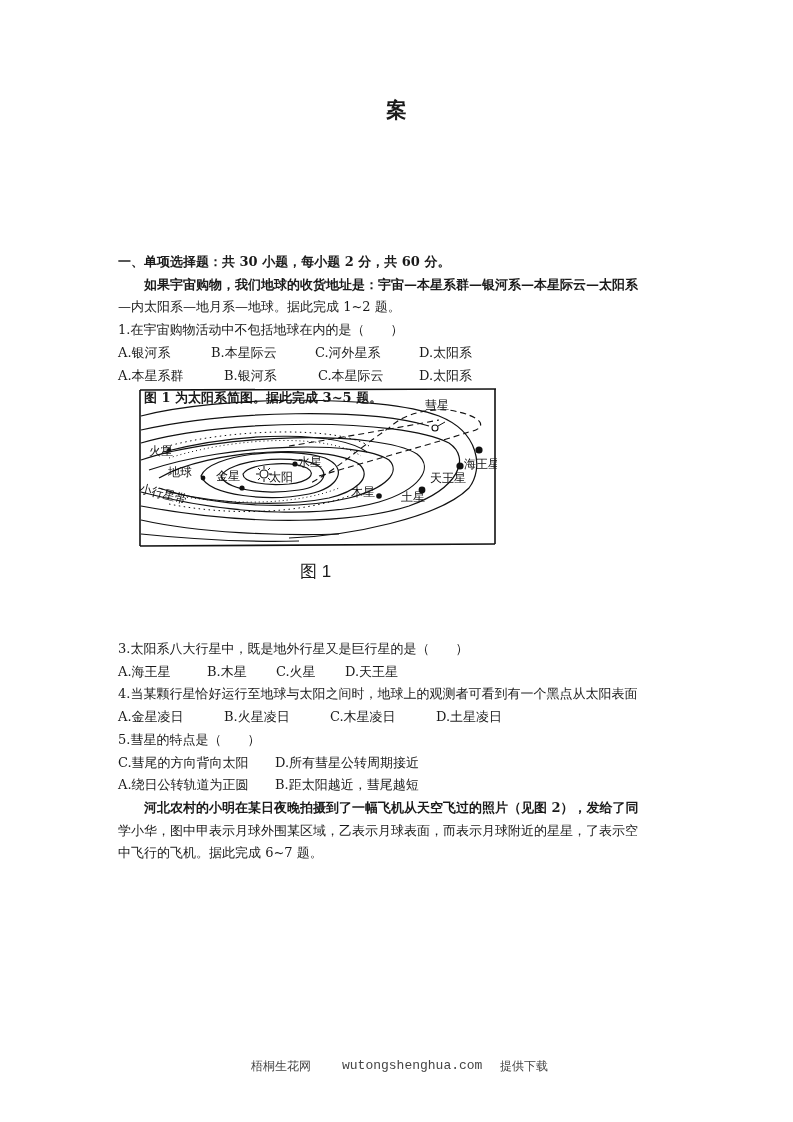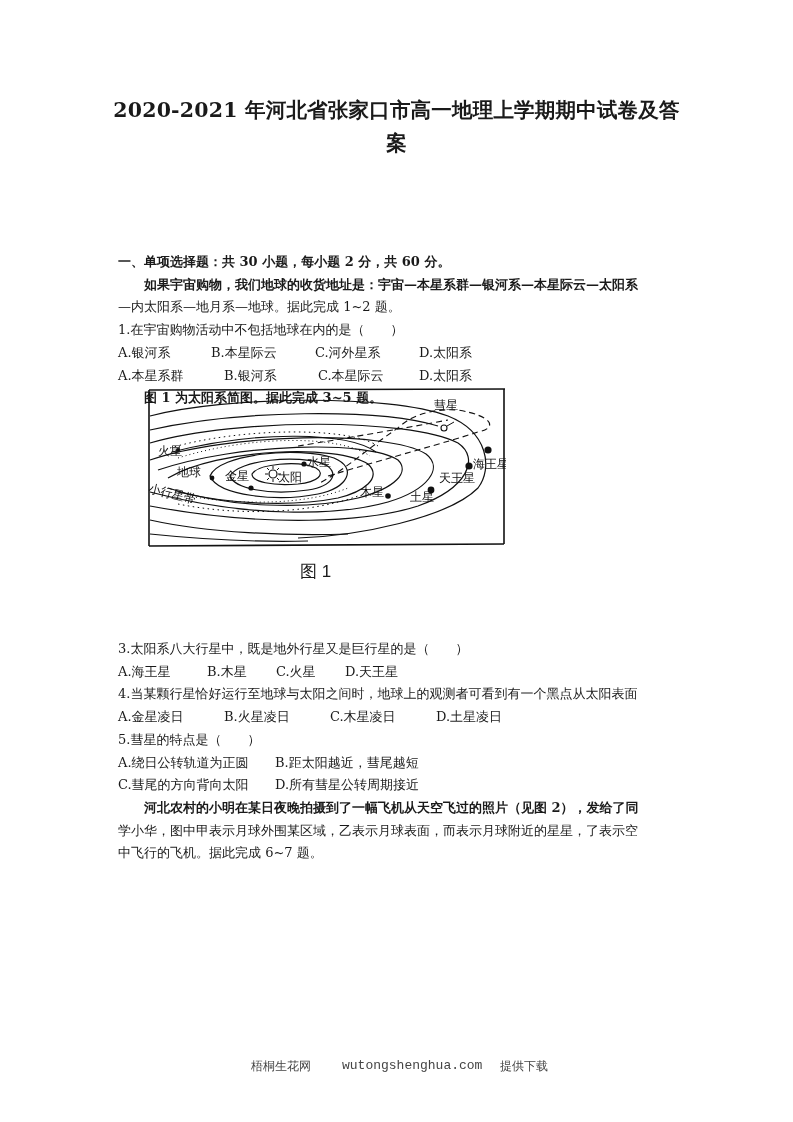--- a/index.html
+++ b/index.html
@@ -6,31 +6,30 @@
     body { width: 793px; height: 1122px; position: relative; overflow: hidden;
       font-family: "DejaVu Serif", "Liberation Serif", serif; color: #1a1a1a; }
     .title { position: absolute; left: 100px; width: 593px; top: 94px; text-align: center;
       font-family: "DejaVu Serif", serif; font-weight: bold; font-size: 20.5px; line-height: 33px; letter-spacing: 0.2px; }
     .content { position: absolute; left: 118px; top: 203px; width: 560px; font-size: 13px; line-height: 22.7px; margin-top: 48px; }
     .section-heading { font-weight: bold; font-size: 13px; }
     .p { margin: 0; white-space: nowrap; }
     .indent { padding-left: 26px; font-weight: bold; }
     .opts { display: flex; white-space: nowrap; }
     .opts span { display: inline-block; }
-    .figure { position: absolute; left: 148px; top: 388px; width: 358px; height: 160px; }
+    .figure { position: absolute; left: 139px; top: 388px; width: 358px; height: 160px; }
     .fig-caption { position: absolute; left: 300px; top: 560px; font-size: 17px; font-family: Liberation Sans, sans-serif; }
     .footer { position: absolute; top: 1058px; left: 0; width: 793px; font-size: 12px; color: #444; }
     .footer span { position: absolute; white-space: nowrap; }
     .footer .url { font-family: Liberation Mono, monospace; font-size: 13px; }
   </style>
 </head>
 <body>
 
 <div class="title">
-  <div>2020-2021 年河北省张家口市高一地理上学期期中试卷及答</div>
   <div>案</div>
 </div>
 
 <div class="content">
   <p class="p section-heading">一、单项选择题：共 30 小题，每小题 2 分，共 60 分。</p>
   <p class="p indent">如果宇宙购物，我们地球的收货地址是：宇宙—本星系群—银河系—本星际云—太阳系</p>
   <p class="p">—内太阳系—地月系—地球。据此完成 1~2 题。</p>
 
   <p class="p">1.在宇宙购物活动中不包括地球在内的是（　　）</p>
   <div class="opts">
@@ -139,26 +138,26 @@
   <p class="p">4.当某颗行星恰好运行至地球与太阳之间时，地球上的观测者可看到有一个黑点从太阳表面</p>
   <div class="opts">
     <span style="width:106px">A.金星凌日</span>
     <span style="width:106px">B.火星凌日</span>
     <span style="width:106px">C.木星凌日</span>
     <span>D.土星凌日</span>
   </div>
 
   <p class="p">5.彗星的特点是（　　）</p>
   <div class="opts">
+    <span style="width:157px">C.彗尾的方向背向太阳</span>
+    <span>D.所有彗星公转周期接近</span>
+  </div>
+  <div class="opts">
     <span style="width:157px">A.绕日公转轨道为正圆</span>
     <span>B.距太阳越近，彗尾越短</span>
-  </div>
-  <div class="opts">
-    <span style="width:157px">C.彗尾的方向背向太阳</span>
-    <span>D.所有彗星公转周期接近</span>
   </div>
 
   <p class="p indent">河北农村的小明在某日夜晚拍摄到了一幅飞机从天空飞过的照片（见图 2），发给了同</p>
   <p class="p">学小华，图中甲表示月球外围某区域，乙表示月球表面，而表示月球附近的星星，了表示空</p>
   <p class="p">中飞行的飞机。据此完成 6~7 题。</p>
 </div>
 
 <div class="footer">
   <span style="left:251px">梧桐生花网</span>
   <span class="url" style="left:342px">wutongshenghua.com</span>

